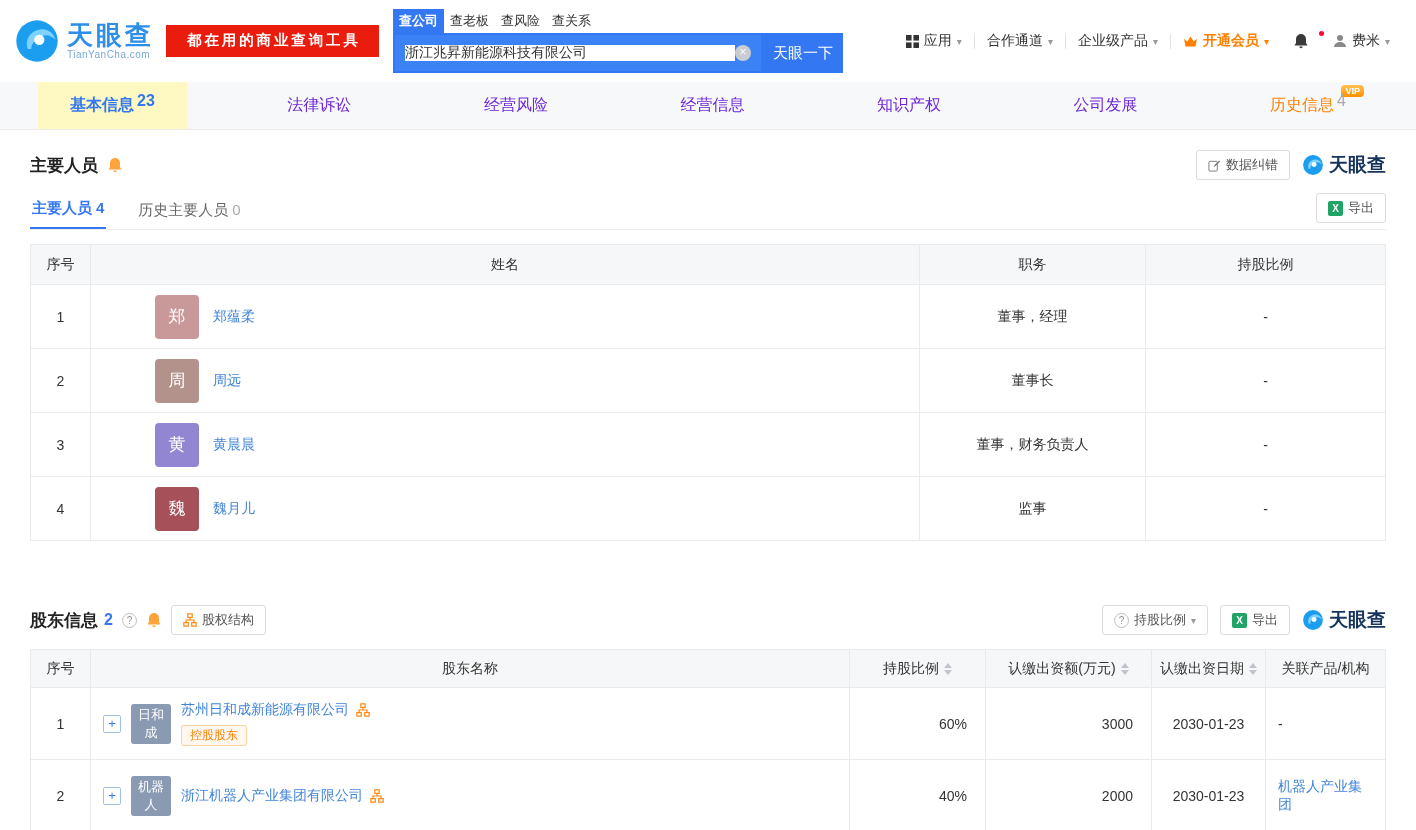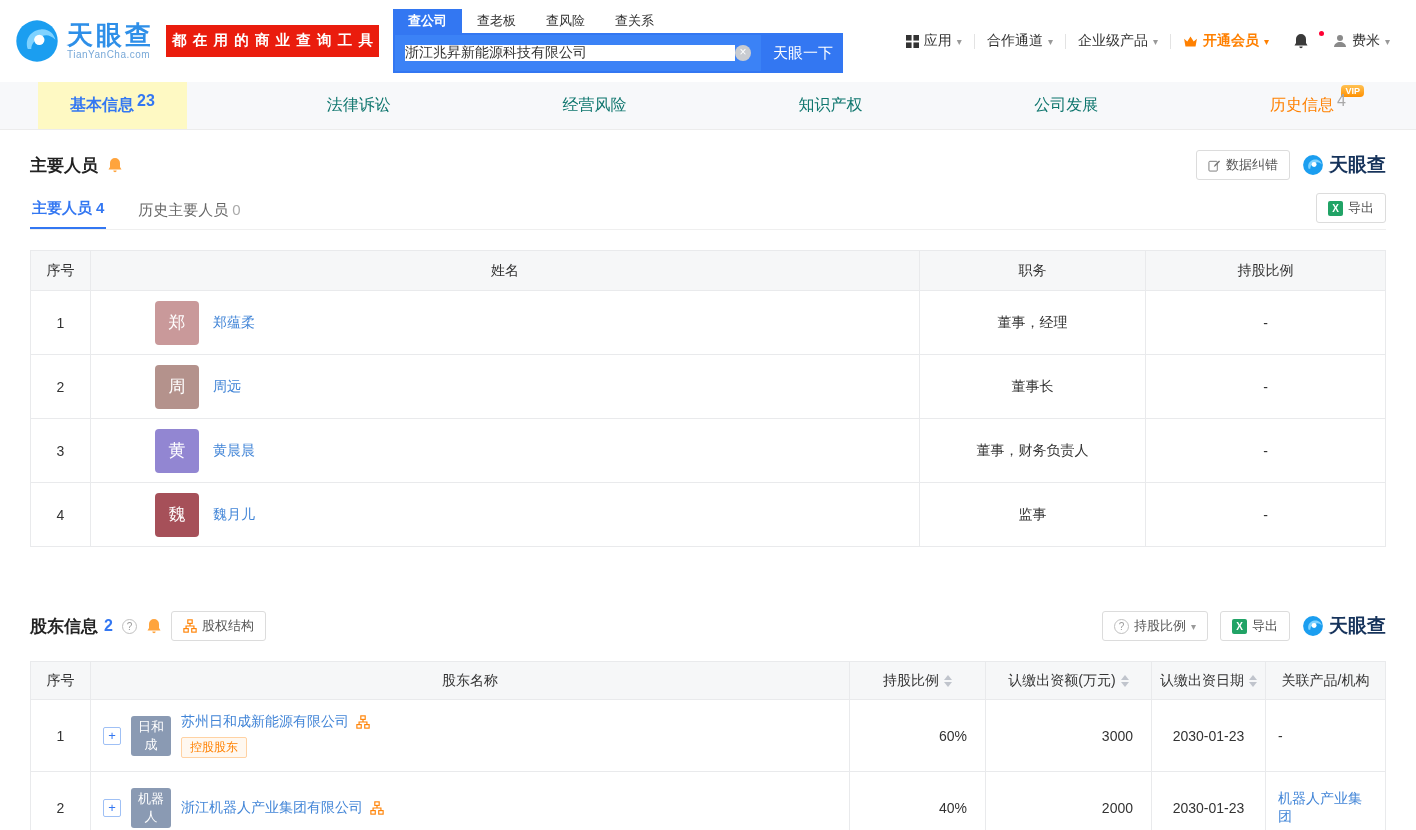--- a/index.html
+++ b/index.html
@@ -5,46 +5,46 @@
   * { box-sizing: border-box; margin: 0; padding: 0; }
   body { font-family: "Liberation Sans", "DejaVu Sans", sans-serif; background: #fff; color: #333; }
   .page { width: 1416px; height: 830px; overflow: hidden; background: #fff; position: relative; }
 
   
   .topbar { height: 82px; display: flex; align-items: center; padding: 0 14px; background: #fff; }
   .logo { display: flex; align-items: center; gap: 7px; cursor: pointer; }
   .logo-text { display: flex; flex-direction: column; line-height 1; }
   .logo-brand { font-size: 26px; font-weight: 700; color: #2e8fe8; letter-spacing: 3px; line-height: 1.05; }
   .logo-domain { font-size: 10px; color: #79a9d8; letter-spacing: 0.5px; }
-  .banner { background: #ea1c0d; color: #fff; font-weight: 700; width: 213px; padding: 5px 6px; margin-left: 12px; line-height: 1.45; }
+  .banner { background: #ea1c0d; color: #fff; font-weight: 700; width: 213px; padding: 5px 21px; margin-left: 12px; line-height: 1.45; }
   .banner .b1 { font-size: 14.5px; text-align: justify; text-align-last: justify; }
   .banner .b2 { font-size: 13.5px; text-align: justify; text-align-last: justify; }
 
   .search-area { margin-left: 14px; display: flex; flex-direction: column; }
   .search-tabs { display: flex; align-items: flex-end; height: 24px; }
-  .search-tab { font-size: 13px; padding: 3px 15px; color: #333; cursor: pointer; }
+  .search-tab { font-size: 13px; padding: 3px 6px; color: #333; cursor: pointer; }
   .search-tab.active { background: #3377f2; color: #fff; font-weight: 600; }
   .search-row { display: flex; }
   .search-box { width: 370px; height: 40px; border: 2px solid #3377f2; display: flex; align-items: center; padding: 0 10px; background: #3b82f6; }
   .search-input { border: none; outline: none; flex: 1; font-size: 14px; color: #333; font-family: inherit; }
   .clear-ic { width: 16px; height: 16px; border-radius: 50%; background: #c9ccd1; color: #fff; font-size: 12px; line-height: 15px; text-align: center; cursor: pointer; flex: none; }
   .search-btn { width: 80px; height: 40px; background: #3377f2; color: #ffffff; border: none; font-size: 15px; cursor: pointer; font-family: inherit; }
 
   .top-nav { margin-left: auto; display: flex; align-items: center; font-size: 14px; color: #333; }
   .nav-item { display: flex; align-items: center; gap: 5px; padding: 0 12px; cursor: pointer; white-space: nowrap; }
   .nav-sep { width: 1px; height: 15px; background: #e3e3e3; }
   .caret { font-size: 10px; color: #999; }
   .member { color: #ff8000; font-weight: 700; }
   .member .caret { color: #ff8000; }
   .bell-wrap { position: relative; }
   .bell-dot { position: absolute; top: -2px; right: -3px; width: 5px; height: 5px; background: #f03; border-radius: 50%; }
 
   
   .tabbar { height: 48px; background: #f7f8fa; border-bottom: 1px solid #ececec; display: flex; justify-content: space-between; padding: 0 38px; }
-  .tab { display: flex; align-items: center; padding: 0 32px; font-size: 16px; color: #0f766e; cursor: pointer; position: relative; }
+  .tab { display: flex; align-items: center; padding: 0 32px; font-size: 16px; color: #6d28d9; cursor: pointer; position: relative; }
   .tab.active { background: #fef9c3; color: #3377f2; font-weight: 700; }
   .tab-count { font-size: 16px; color: #3377f2; margin-left: 3px; position: relative; top: -5px; }
   .tab.history { color: #ff8000; }
   .tab.history .tab-count { color: #a8a8a8; }
   .vip-badge { position: absolute; top: 3px; right: 14px; background: linear-gradient(#ffc254, #ff9000); color: #fff; font-size: 9px; font-weight: 700; padding: 0 4px; border-radius: 4px 4px 4px 0; line-height: 12px; }
 
   
   .content { padding: 0 30px; }
   .sec-head { display: flex; align-items: center; margin-top: 20px; }
   .sec-title { font-size: 17px; font-weight: 700; color: #222; }
@@ -56,21 +56,21 @@
   .brandmark { display: flex; align-items: center; gap: 5px; font-size: 19px; font-weight: 700; color: #16335b; }
   .xls-ic { width: 15px; height: 15px; background: #21a366; border-radius: 2px; color: #fff; font-size: 10px; font-weight: 700; display: inline-flex; align-items: center; justify-content: center; }
 
   .subtab-row { display: flex; align-items: flex-end; border-bottom: 1px solid #efefef; margin-top: 10px; }
   .subtab { font-size: 15px; padding: 9px 2px; margin-right: 30px; color: #666; cursor: pointer; }
   .subtab .st-count { margin-left: 4px; }
   .subtab.active { color: #3377f2; border-bottom: 2px solid #3377f2; font-weight: 600; }
   .subtab.inactive .st-count { color: #aaa; }
   .subtab-row .sec-right { margin-bottom: 6px; }
 
-  table { width: 100%; border-collapse: collapse; margin-top: 20px; }
+  table { width: 100%; border-collapse: collapse; margin-top: 14px; }
   th { background: #f6f7f8; font-weight: 400; font-size: 14px; color: #333; border: 1px solid #e9eaec; height: 40px; padding: 0 6px; }
   td { border: 1px solid #e9eaec; font-size: 14px; color: #333; text-align: center; }
   .staff-table td { height: 64px; }
   .person { display: flex; align-items: center; gap: 14px; padding-left: 64px; text-align: left; }
   .avatar { width: 44px; height: 44px; border-radius: 4px; color: #fff; font-size: 17px; display: flex; align-items: center; justify-content: center; flex: none; }
   a.lnk, .lnk { color: #4285d7; text-decoration: none; cursor: pointer; }
 
   .sh-section { margin-top: 64px; }
   .sh-table th { height: 38px; }
   .sh-table td { height: 72px; }
@@ -188,20 +188,23 @@
   <div class="tabbar">
     <div class="tab active">
       <span>基本信息</span>
       <span class="tab-count">23</span>
     </div>
     <div class="tab">
         <span>法律诉讼</span>
       </div>
     <div class="tab">
         <span>经营风险</span>
+      </div>
+    <div class="tab">
+        <span>经营信息</span>
       </div>
     <div class="tab">
         <span>知识产权</span>
       </div>
     <div class="tab">
         <span>公司发展</span>
       </div>
     <div class="tab history">
       <span class="vip-badge">VIP</span>
       <span>历史信息</span>

